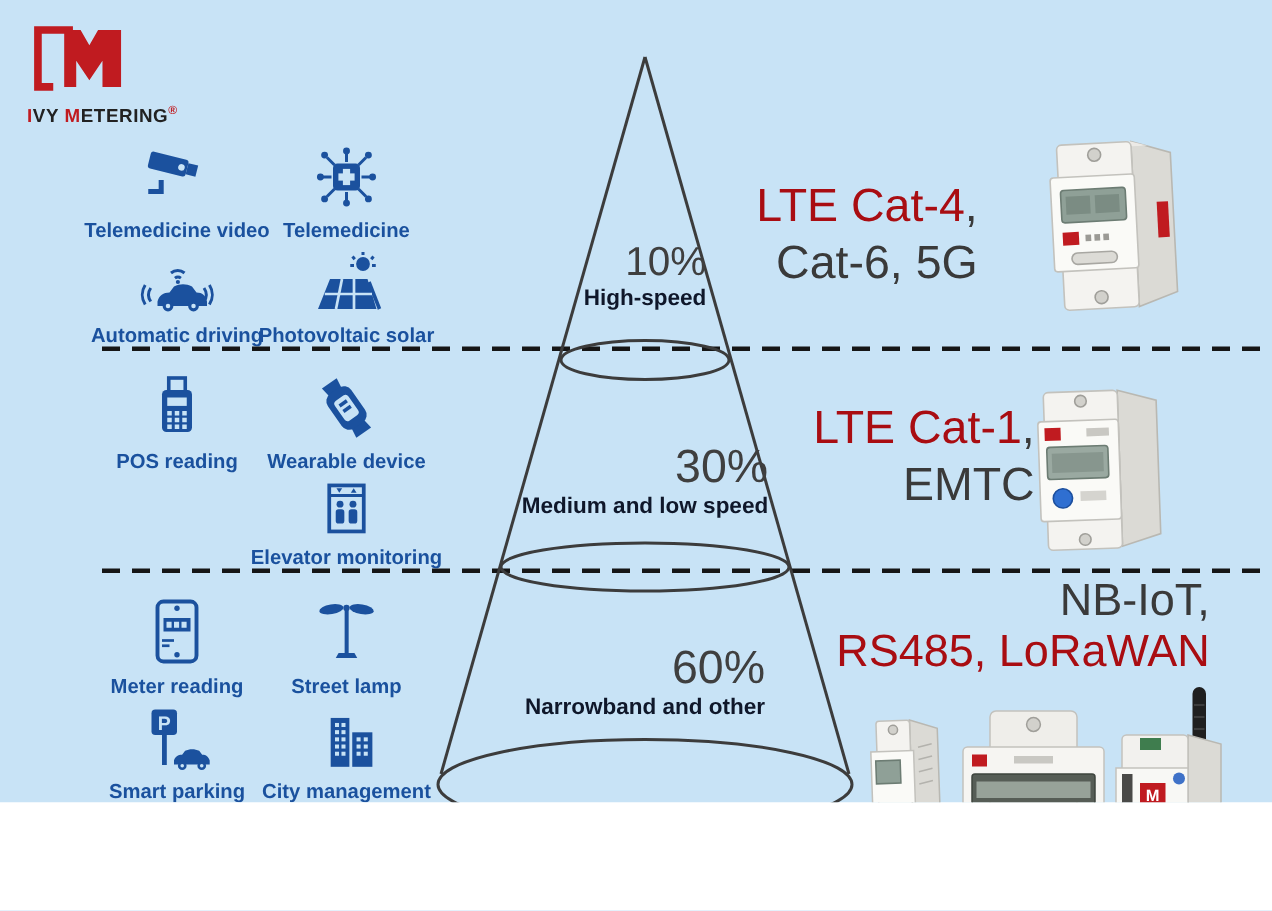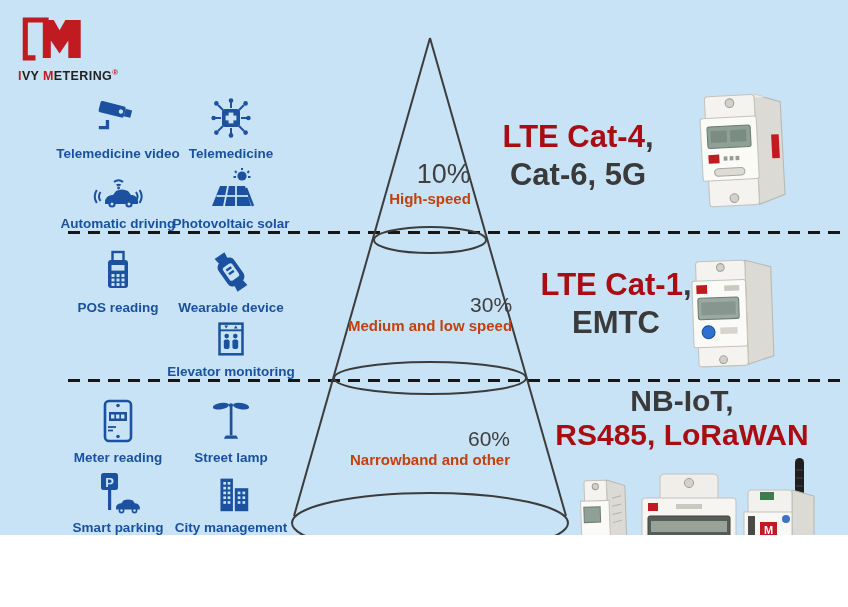--- a/index.html
+++ b/index.html
@@ -19,24 +19,24 @@
   .ucl{display:block;margin-top:4px;font-size:13.5px;font-weight:bold;color:#1a519e;line-height:15px}
   .ic{fill:#1b519e}
   
   .dash{position:absolute;left:68px;width:778px;height:3px;
         background:repeating-linear-gradient(90deg,#161616 0 12px,rgba(0,0,0,0) 12px 20px)}
   .dash1{top:231px}.dash2{top:379px}
   
   .cone{position:absolute;left:250px;top:20px}
   .tierTxt{position:absolute;left:430px;transform:translateX(-50%);text-align:right;white-space:nowrap}
   .pct{font-size:27px;color:#3f3f3f}
-  .pct2{font-size:21px}
-  .tlabel{font-size:15px;font-weight:bold;color:#c2410c}
-  
-  .tech{position:absolute;transform:translateX(-50%);text-align:center;font-weight:bold;white-space:nowrap}
+  .pct2{font-size:31px}
+  .tlabel{font-size:15px;font-weight:bold;color:#0f172a}
+  
+  .tech{position:absolute;transform:translateX(-50%);text-align:right;font-weight:normal;white-space:nowrap}
   .tech .line{line-height:38px;font-size:31px}
   .tech3 .line{line-height:34px;font-size:30px}
   .red{color:#a90d12}
   .dark{color:#3a3a3a}
   
   .meter{position:absolute}
 </style>
 </head>
 <body>
 <div class="stage">

